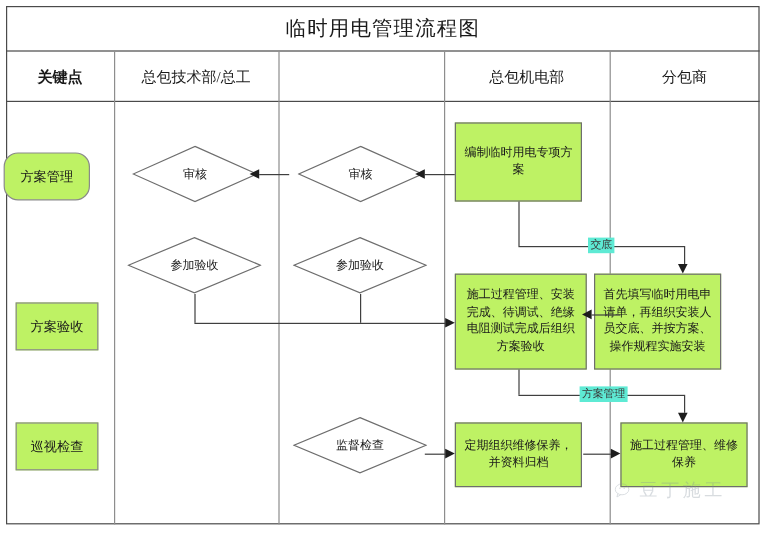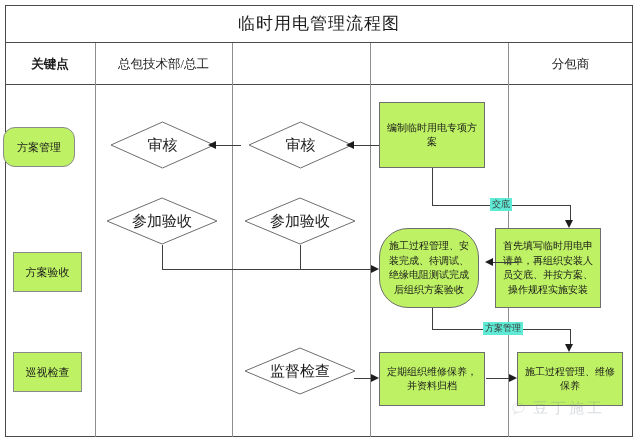--- a/index.html
+++ b/index.html
@@ -33,21 +33,21 @@
         display:flex;align-items:center;justify-content:center;text-align:center;}
   .rect{border:1px solid #6e6e6e;}
   .keybox{border:1px solid #8a8a8a;font-size:11px;}
   .proc{font-size:10px;line-height:1.45;padding:3px 5px;}
 
   
   .dia-wrap{position:absolute;}
   .dia{position:absolute;left:0;top:0;width:100%;height:100%;}
   .dia-label{position:absolute;left:0;top:0;width:100%;height:100%;
              display:flex;align-items:center;justify-content:center;
-             font-size:15px;white-space:nowrap;}
+             font-size:10px;white-space:nowrap;}
 
   
   .ln{position:absolute;background:#3f3f3f;}
   .lnh{height:1px;}
   .lnv{width:1px;}
   .arw{position:absolute;width:0;height:0;}
   .arw-l{border-top:4.5px solid transparent;border-bottom:4.5px solid transparent;
          border-right:8px solid #1d1d1d;}
   .arw-r{border-top:4.5px solid transparent;border-bottom:4.5px solid transparent;
          border-left:8px solid #1d1d1d;}
@@ -70,20 +70,21 @@
 
   <div class="frame"></div>
 
   <div class="title-row">
     <span class="t">临时用电管理流程图</span>
   </div>
 
   <div class="head-row">
     <div class="head-cell" style="left:0;width:90px;font-weight:bold;">关键点</div>
     <div class="head-cell" style="left:90px;width:137px;">总包技术部/总工</div>
+    <div class="head-cell" style="left:365px;width:138px;">总包机电部</div>
     <div class="head-cell" style="left:503px;width:125px;">分包商</div>
   </div>
 
   <div class="vsep" style="left:95px;"></div>
   <div class="vsep" style="left:232px;"></div>
   <div class="vsep" style="left:370px;"></div>
   <div class="vsep" style="left:508px;"></div>
 
   <div class="node rect keybox" style="left:3px;top:127px;width:72px;height:40px;border-radius:12px;">方案管理</div>
   <div class="node rect keybox" style="left:13px;top:252px;width:69px;height:40px;">方案验收</div>
@@ -119,21 +120,21 @@
 
   <div class="dia-wrap" style="left:244px;top:347px;width:112px;height:48px;">
     <svg class="dia" viewBox="0 0 112 48" preserveAspectRatio="none">
       <polygon points="56,1 111,24 56,47 1,24" fill="#ffffff" stroke="#6e6e6e" stroke-width="1"></polygon>
     </svg>
     <div class="dia-label">监督检查</div>
   </div>
 
   <div class="node rect proc" style="left:379px;top:102px;width:106px;height:66px;">编制临时用电专项方案</div>
 
-  <div class="node rect proc" style="left:379px;top:228px;width:100px;height:80px;border-radius:29px;">施工过程管理、安装完成、待调试、绝缘电阻测试完成后组织方案验收</div>
+  <div class="node rect proc" style="left:379px;top:228px;width:110px;height:80px;">施工过程管理、安装完成、待调试、绝缘电阻测试完成后组织方案验收</div>
 
   <div class="node rect proc" style="left:379px;top:352px;width:106px;height:54px;">定期组织维修保养，并资料归档</div>
 
   <div class="node rect proc" style="left:495px;top:228px;width:106px;height:80px;">首先填写临时用电申请单，再组织安装人员交底、并按方案、操作规程实施安装</div>
 
   <div class="node rect proc" style="left:517px;top:352px;width:106px;height:54px;">施工过程管理、维修保养</div>
 
   <div class="ln lnh" style="left:354px;top:145px;width:25px;"></div>
   <div class="arw arw-l" style="left:346px;top:141px;"></div>
 

